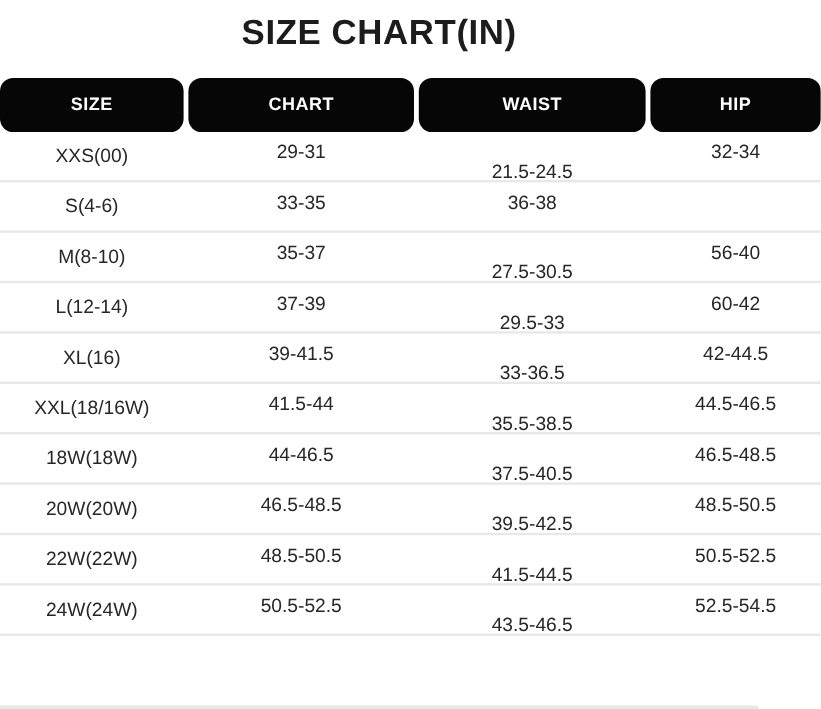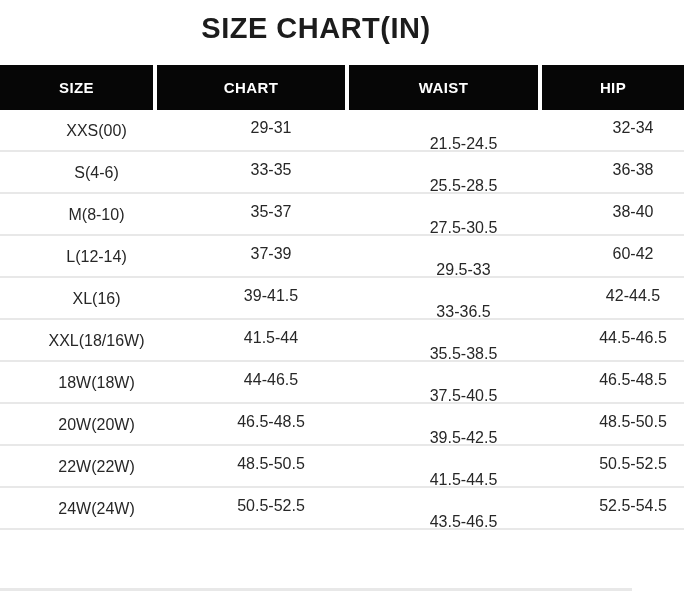--- a/index.html
+++ b/index.html
@@ -44,25 +44,25 @@
   }
   .header-cell{
     background:var(--header-bg);
     color:var(--header-text);
     font-size:15px;
     font-weight:700;
     letter-spacing:0.4px;
     text-align:center;
     line-height:45px;
     white-space:nowrap;
+    border-radius:11px;
   }
   .body-row{
     height:42px;
     border-bottom:2px solid var(--divider);
-    padding-left:20px;
   }
   .body-cell{
     text-align:center;
     font-size:16px;
     color:var(--body-text);
     line-height:40px;
     position:relative;
     white-space:nowrap;
   }
   .c-size{top:1px;}
@@ -96,29 +96,28 @@
     <div class="body-cell c-size">XXS(00)</div>
     <div class="body-cell c-bust">29-31</div>
     <div class="body-cell c-waist">21.5-24.5</div>
     <div class="body-cell c-hip">32-34</div>
   </div>
 
 
   <div class="grid-row body-row">
     <div class="body-cell c-size">S(4-6)</div>
     <div class="body-cell c-bust">33-35</div>
-    <div class="body-cell c-waist">25.5-28.5</div>
     <div class="body-cell c-hip">36-38</div>
   </div>
 
   <div class="grid-row body-row">
     <div class="body-cell c-size">M(8-10)</div>
     <div class="body-cell c-bust">35-37</div>
     <div class="body-cell c-waist">27.5-30.5</div>
-    <div class="body-cell c-hip">38-40</div>
+    <div class="body-cell c-hip">56-40</div>
   </div>
 
   <div class="grid-row body-row">
     <div class="body-cell c-size">L(12-14)</div>
     <div class="body-cell c-bust">37-39</div>
     <div class="body-cell c-waist">29.5-33</div>
     <div class="body-cell c-hip">60-42</div>
   </div>
 
   <div class="grid-row body-row">

